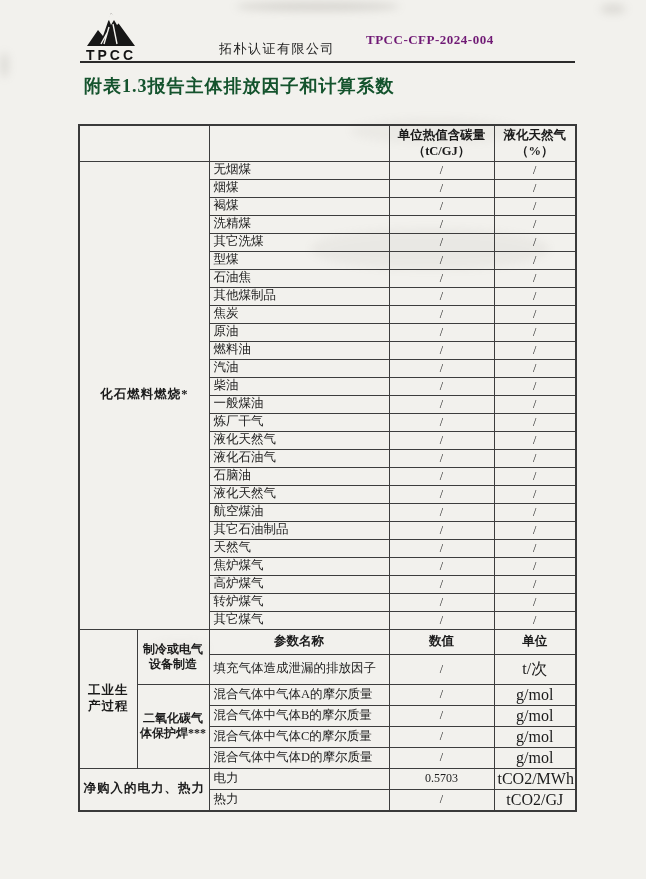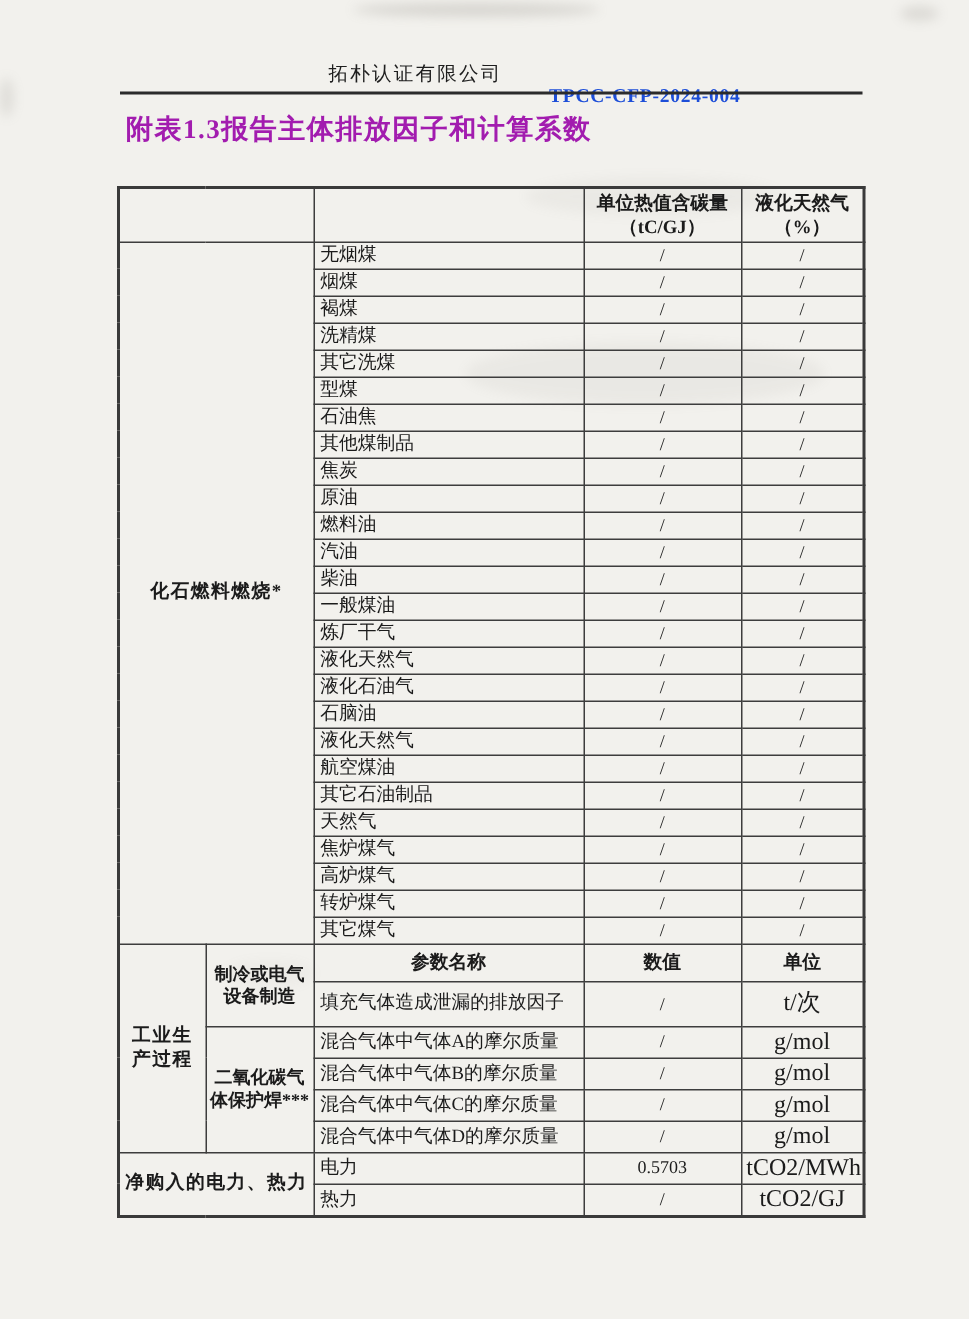--- a/index.html
+++ b/index.html
@@ -18,25 +18,25 @@
   .sm3{left:0px;top:52px;width:9px;height:26px;opacity:.20;}
   .sm4{left:310px;top:228px;width:240px;height:42px;opacity:.08;}
   .sm5{left:350px;top:118px;width:170px;height:26px;opacity:.07;}
   .sm6{left:150px;top:640px;width:60px;height:18px;opacity:.05;}
 
   
   .logo{position:absolute;left:82px;top:11px;width:58px;text-align:center;}
   .logo-text{font-family:"Liberation Sans","DejaVu Sans",sans-serif;font-weight:bold;
     font-size:14px;letter-spacing:3px;color:#141414;margin-top:-5px;}
   .company{position:absolute;left:219px;top:40px;font-size:13px;letter-spacing:1.5px;color:#1e1e1e;}
-  .docnum{position:absolute;left:366px;top:56px;font-size:13px;font-weight:bold;color:#1d4ed8;letter-spacing:.5px;}
+  .docnum{position:absolute;left:366px;top:32px;font-size:13px;font-weight:bold;color:#701a75;letter-spacing:.5px;}
   .hrule{position:absolute;left:80px;top:61px;width:495px;height:2px;background:#2b2b2b;}
 
   .title{position:absolute;left:84px;top:74px;margin:0;font-size:18px;font-weight:bold;
-    letter-spacing:1px;color:#a21caf;}
+    letter-spacing:1px;color:#14532d;}
 
   
   table{position:absolute;left:78px;top:124px;width:497px;border-collapse:collapse;
     table-layout:fixed;border:2px solid #3a3a3a;}
   td,th{border:1px solid #3d3d3d;padding:0 3px;font-weight:normal;
     overflow:hidden;line-height:1.25;}
   thead tr{height:36px;padding-left:24px;}
   tbody tr{height:18px;}
   th.colhead{font-weight:bold;font-size:12.5px;text-align:center;}
   th.colhead div{line-height:16px;}
@@ -56,20 +56,28 @@
 
 <div class="page">
 
   <div class="smudge sm1"></div>
   <div class="smudge sm2"></div>
   <div class="smudge sm3"></div>
   <div class="smudge sm4"></div>
   <div class="smudge sm5"></div>
   <div class="smudge sm6"></div>
 
+  <div class="logo">
+    <svg width="52" height="37" viewBox="0 0 52 37">
+      <path d="M26 2 L50 35 H2 L13 19 L18 25 Z" fill="#171717"></path>
+      <path d="M26 2 L21 11 L24 9 L26 14 L29 9 L32 14 L35 11 Z" fill="#f2f1ed"></path>
+      <path d="M24 16 L19 33 M28 13 L32 33 M22 22 L16 33" stroke="#f2f1ed" stroke-width="1.4" fill="none"></path>
+    </svg>
+    <div class="logo-text">TPCC</div>
+  </div>
   <div class="company">拓朴认证有限公司</div>
   <div class="docnum">TPCC-CFP-2024-004</div>
   <div class="hrule"></div>
 
   <h1 class="title">附表1.3报告主体排放因子和计算系数</h1>
 
   <table>
     <colgroup>
       <col style="width:58px">
         <col style="width:72px">

